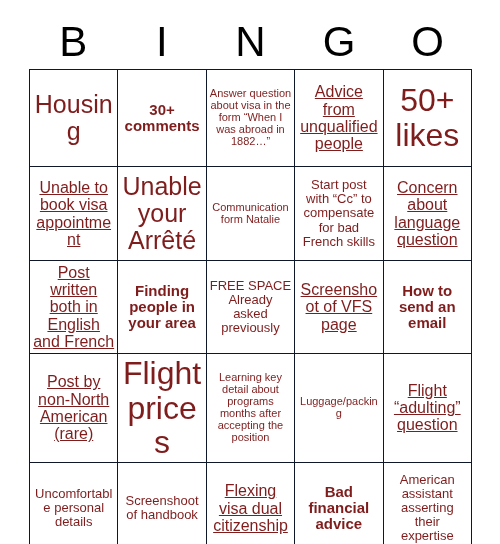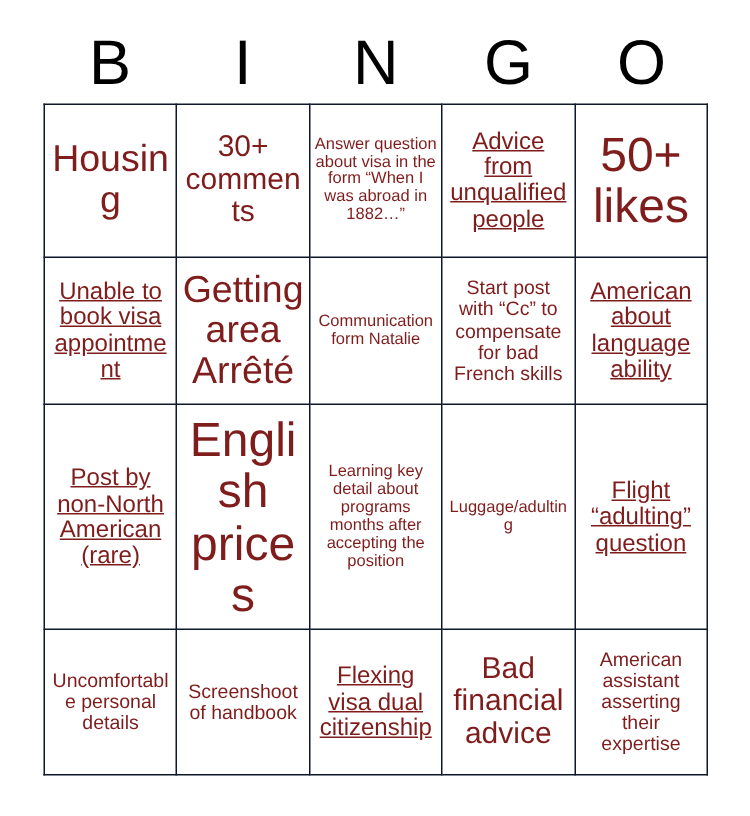--- a/index.html
+++ b/index.html
@@ -63,21 +63,21 @@
   
   .r0 td { height: 92px; }
   .r1 td { height: 89px; margin-left: 24px; }
   .r2 td { height: 88px; }
   .r3 td { height: 88px; }
   .r4 td { height: 87px; }
 
   
   .t-xxl { font-size: 32px; }
   .t-xl  { font-size: 25px; }
-  .t-lg  { font-size: 20px; }
+  .t-lg  { font-size: 15px; font-weight: bold; }
   .t-md  { font-size: 16px; text-decoration: underline; }
   .t-sm  { font-size: 13px; }
   .t-xs  { font-size: 11px; }
 </style>
 </head>
 <body>
 
 <div id="bingo-card">
 
   <div id="header-row">
@@ -92,30 +92,37 @@
     <tbody>
       <tr class="r0">
         <td class="cell t-xl">Housing</td>
         <td class="cell t-lg">30+ comments</td>
         <td class="cell t-xs">Answer question about visa in the form “When I was abroad in 1882…”</td>
         <td class="cell t-md">Advice from unqualified people</td>
         <td class="cell t-xxl">50+ likes</td>
       </tr>
       <tr class="r1">
         <td class="cell t-md">Unable to book visa appointment</td>
-        <td class="cell t-xl">Getting area Arrêté</td>
+        <td class="cell t-xl">Unable your Arrêté</td>
         <td class="cell t-xs">Communication form Natalie</td>
         <td class="cell t-sm">Start post with “Cc” to compensate for bad French skills</td>
-        <td class="cell t-md">American about language ability</td>
+        <td class="cell t-md">Concern about language question</td>
+      </tr>
+      <tr class="r2">
+        <td class="cell t-md">Post written both in English and French</td>
+        <td class="cell t-lg">Finding people in your area</td>
+        <td class="cell t-sm">FREE SPACE Already asked previously</td>
+        <td class="cell t-md">Screenshoot of VFS page</td>
+        <td class="cell t-lg">How to send an email</td>
       </tr>
       <tr class="r3">
         <td class="cell t-md">Post by non-North American (rare)</td>
-        <td class="cell t-xxl">English prices</td>
+        <td class="cell t-xxl">Flight prices</td>
         <td class="cell t-xs">Learning key detail about programs months after accepting the position</td>
-        <td class="cell t-xs">Luggage/adulting</td>
+        <td class="cell t-xs">Luggage/packing</td>
         <td class="cell t-md">Flight “adulting” question</td>
       </tr>
       <tr class="r4">
         <td class="cell t-sm">Uncomfortable personal details</td>
         <td class="cell t-sm">Screenshoot of handbook</td>
         <td class="cell t-md">Flexing visa dual citizenship</td>
         <td class="cell t-lg">Bad financial advice</td>
         <td class="cell t-sm">American assistant asserting their expertise</td>
       </tr>
     </tbody>

